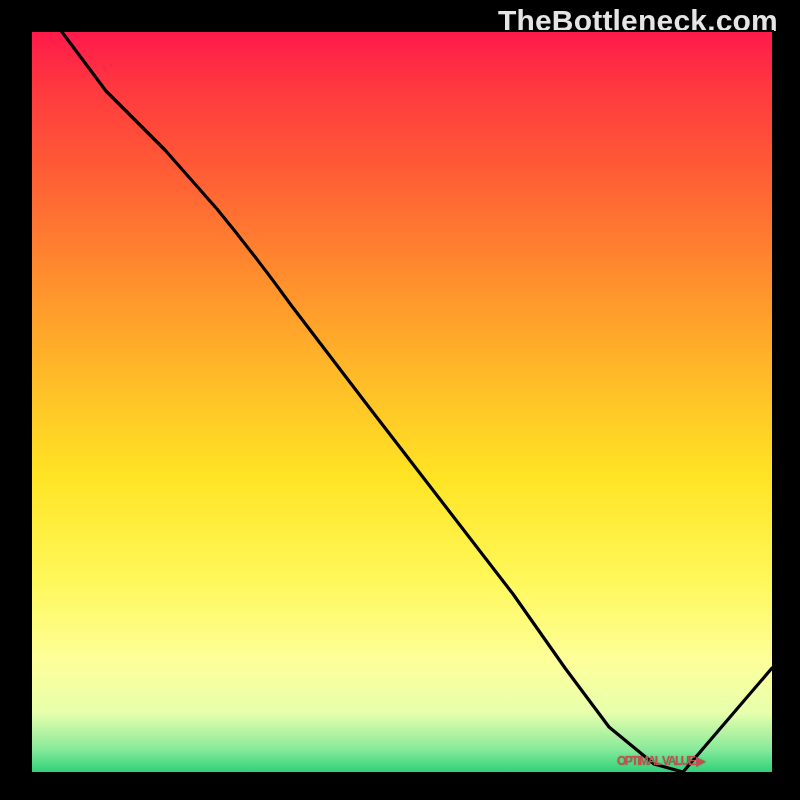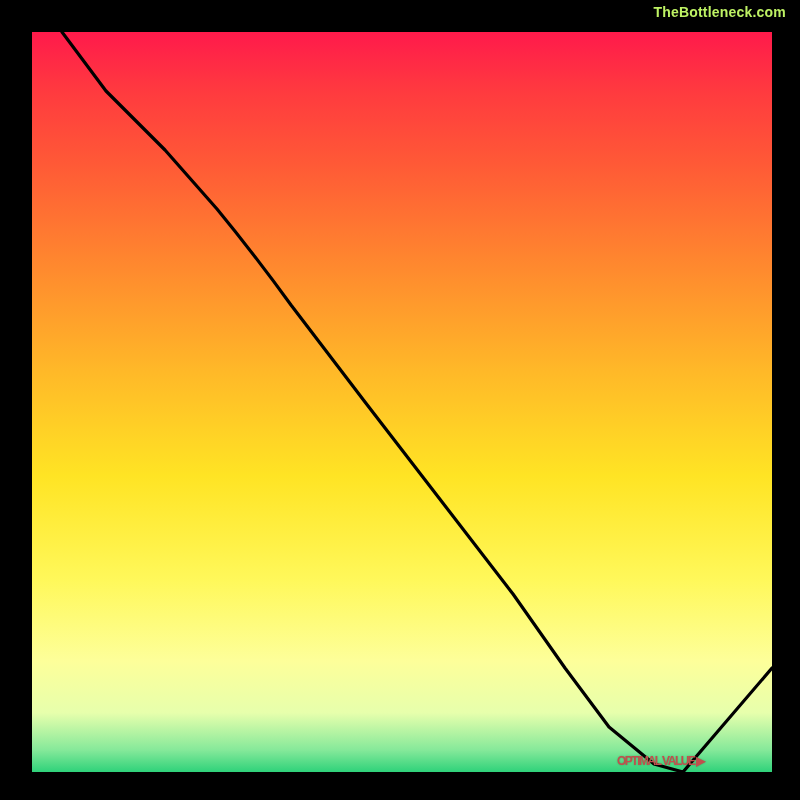--- a/index.html
+++ b/index.html
@@ -12,23 +12,23 @@
     overflow: hidden;
   }
   .wrap {
     position: relative;
     width: 800px;
     height: 800px;
   }
   .watermark {
     position: absolute;
     top: 4px;
-    right: 14px;
-    color: #bef264;
-    font-size: 14px;
+    right: 22px;
+    color: #e5e5e5;
+    font-size: 30px;
     font-weight: 600;
     letter-spacing: 0.2px;
     user-select: none;
   }
   .plot-frame {
     position: absolute;
     left: 30px;
     top: 30px;
     width: 740px;
     height: 740px;

